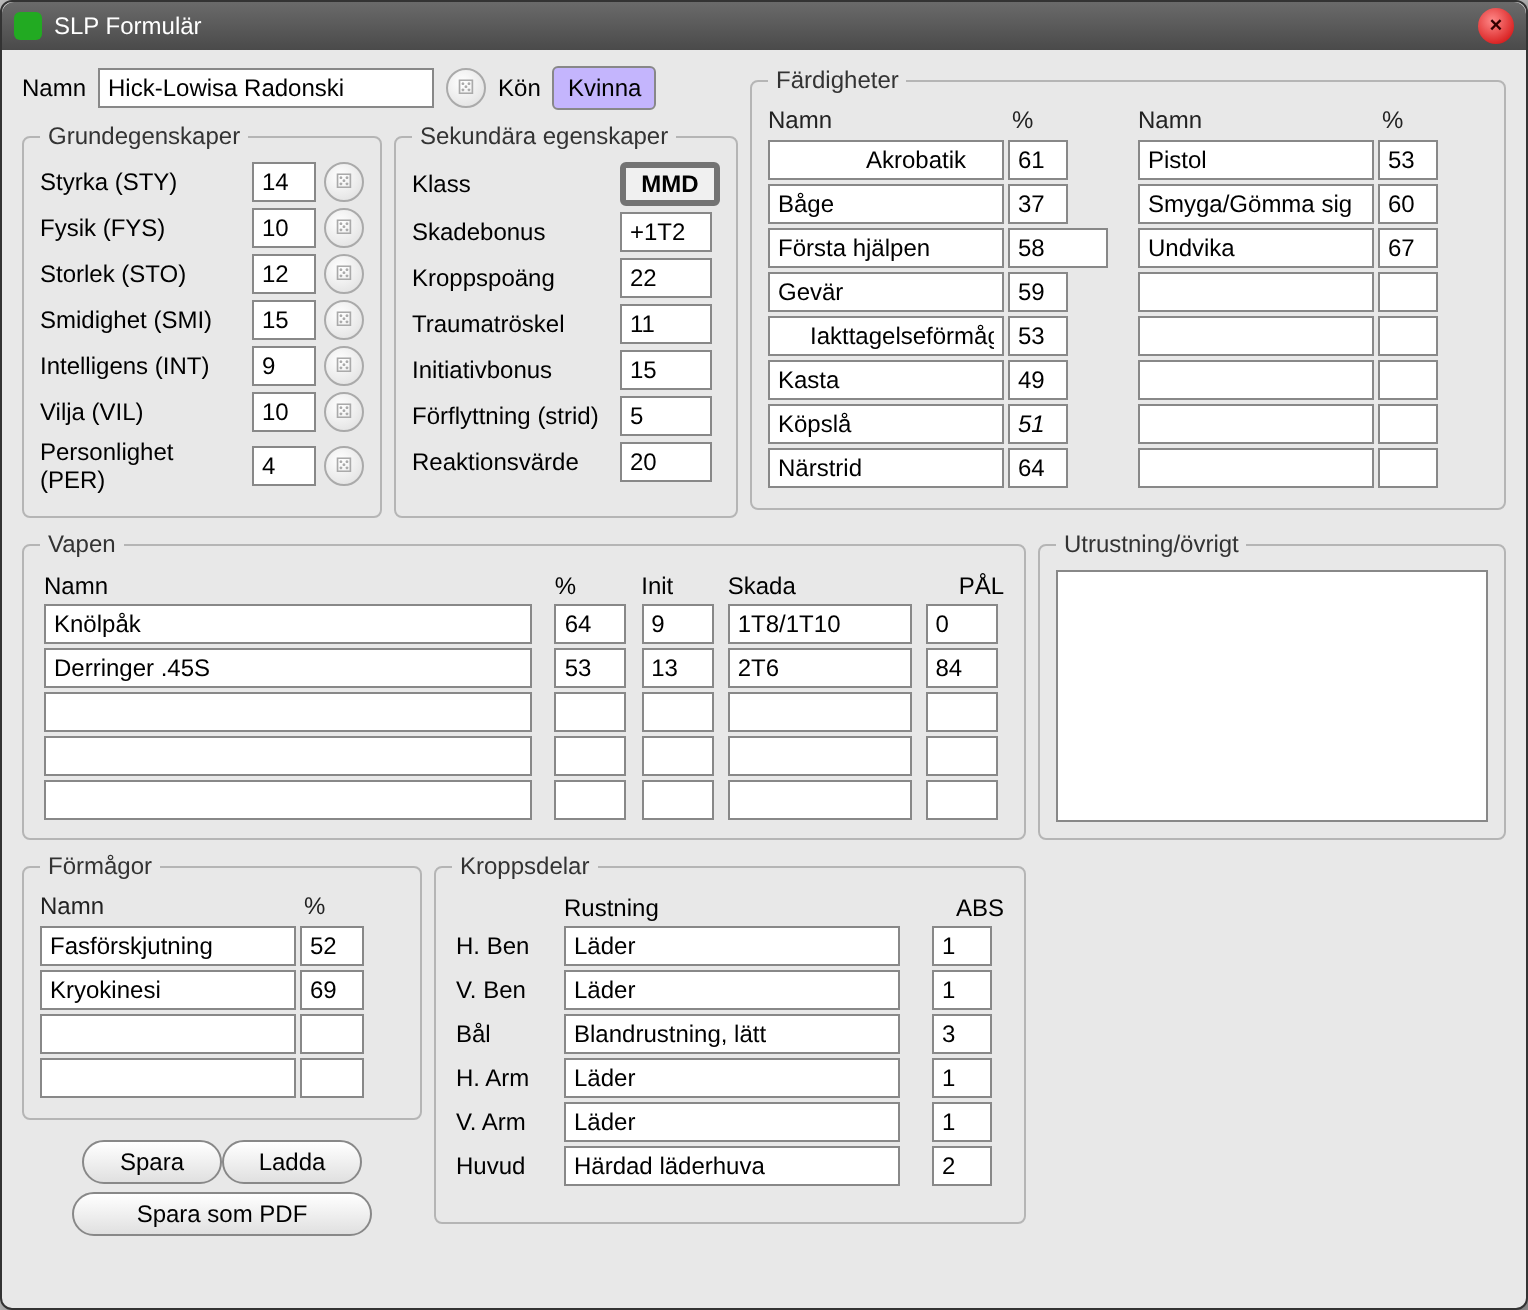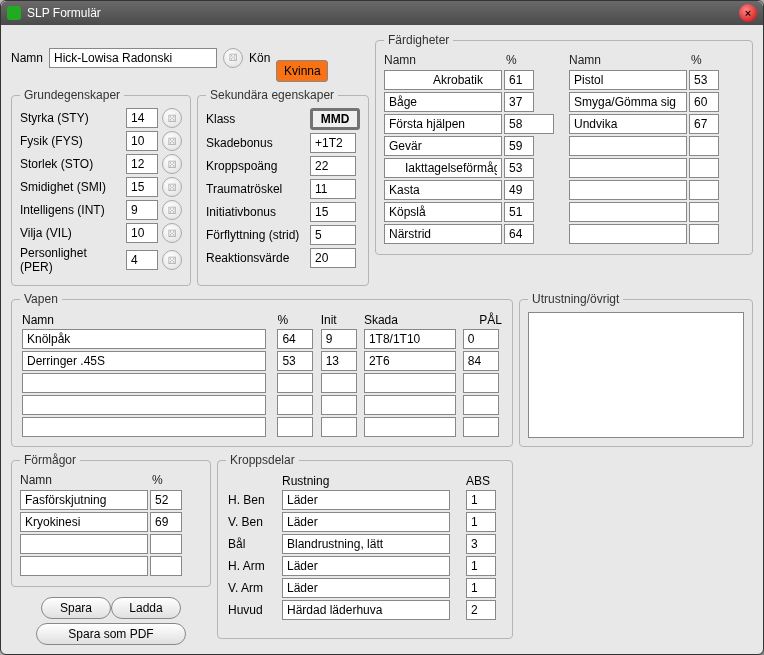--- a/index.html
+++ b/index.html
@@ -11,21 +11,21 @@
   .titlebar .close { width:18px;height:18px;border-radius:9px;background:radial-gradient(circle at 40% 35%,#f88,#c00);display:flex;align-items:center;justify-content:center;color:#300;font-size:11px;font-weight:bold;cursor:pointer; }
   .body { position:absolute; top:24px; left:0; right:0; bottom:0; padding:8px 10px; }
   fieldset { border:1px solid #b5b5b5; border-radius:4px; margin:0 0 6px 0; padding:6px 8px 8px 8px; }
   legend { padding:0 4px; color:#333; }
   input.txt { height:20px; border:1px solid #888; background:#fff; padding:1px 4px; }
   .dice { width:20px;height:20px;border-radius:10px;border:1px solid #aaa;background:radial-gradient(circle at 40% 35%,#fff,#ddd);display:inline-flex;align-items:center;justify-content:center;font-size:10px;color:#aaa;cursor:pointer; }
   .row { display:flex; align-items:center; gap:4px; margin-bottom:3px; }
   .lbl { display:inline-block; }
   .top { display:flex; gap:6px; align-items:flex-start; }
   .namebar { display:flex; align-items:center; gap:6px; margin-bottom:6px; }
-  .kvinna { height:22px;width:52px;border:1px solid #888;background:#f97316;border-radius:3px;display:flex;align-items:center;justify-content:center;cursor:pointer;margin-top:27px; }
+  .kvinna { height:22px;width:52px;border:1px solid #888;background:#c4b5fd;border-radius:3px;display:flex;align-items:center;justify-content:center;cursor:pointer; }
   .klass { height:22px;width:50px;border:3px solid #737373;background:#f0f0f0;border-radius:3px;display:flex;align-items:center;justify-content:center;font-weight:bold; }
   .cols { display:flex; gap:6px; }
   .btn { height:22px;border:1px solid #888;background:linear-gradient(#fff,#e0e0e0);border-radius:11px;display:flex;align-items:center;justify-content:center;cursor:pointer; padding:0 12px; min-width:70px;}
   .hdr { font-weight:normal; color:#222; }
   .skillrow { display:flex; gap:2px; margin-bottom:2px; }
   table { border-collapse:collapse; width:100%; }
   td,th { padding:1px 2px; text-align:left; font-weight:normal; }
 </style>
 </head>
 <body>
@@ -152,21 +152,21 @@
                 <div class="skillrow">
                   <input class="txt" value="Iakttagelseförmåga" style="width: 118px; padding-left: 20px;">
                   <input class="txt" value="53" style="width: 30px;">
                 </div>
                 <div class="skillrow">
                   <input class="txt" value="Kasta" style="width: 118px;">
                   <input class="txt" value="49" style="width: 30px;">
                 </div>
                 <div class="skillrow">
                   <input class="txt" value="Köpslå" style="width: 118px;">
-                  <input class="txt" value="51" style="width: 30px;">
+                  <input class="txt" value="51" style="width: 30px; font-style: italic;">
                 </div>
                 <div class="skillrow">
                   <input class="txt" value="Närstrid" style="width: 118px;">
                   <input class="txt" value="64" style="width: 30px;">
                 </div>
               </div>
           </div>
           <div style="flex:1">
             <div class="row">
                 <span class="hdr" style="width:118px">Namn</span>
@@ -304,21 +304,21 @@
           <span class="btn" style="min-width:150px">Spara som PDF</span>
         </div>
       </div>
       <fieldset style="width:296px">
         <legend>Kroppsdelar</legend>
         <table>
             <thead>
               <tr>
           <th style="width:54px"></th>
           <th>Rustning</th>
-          <th style="width:40px;">ABS</th>
+          <th style="width:40px;text-align:right">ABS</th>
         </tr>
             </thead>
             <tbody id="kropp-rows">
               <tr>
                 <td>H. Ben</td>
                 <td><input class="txt" value="Läder" style="width: 168px;"></td>
                 <td><input class="txt" value="1" style="width: 30px;"></td>
               </tr>
               <tr>
                 <td>V. Ben</td>

